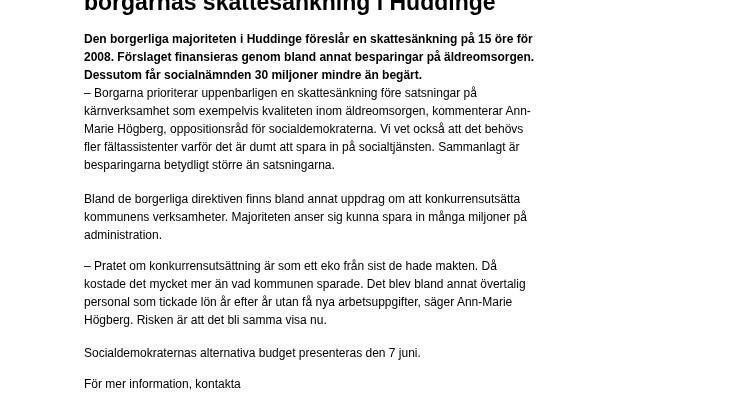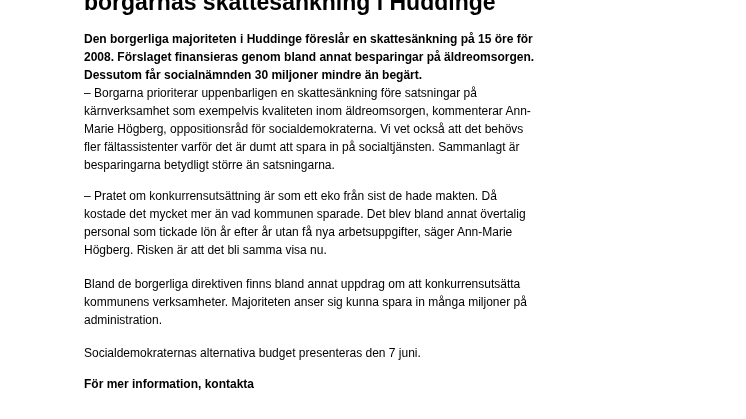--- a/index.html
+++ b/index.html
@@ -39,45 +39,45 @@
   }
   .lead {
     font-weight: bold;
     margin-top: 15px;
   }
   .p1 { }
   .p2 { margin-top: 16px; }
   .p3 { margin-top: 13px; }
   .closing { margin-top: 15px; }
   .contact {
-    font-weight: bold;
+    font-weight: normal;
     margin-top: 13px;
   }
 </style>
 </head>
 <body>
 
 <div class="page">
   <h1 class="headline">borgarnas skattesänkning i Huddinge</h1>
 
   <p class="para lead">Den borgerliga majoriteten i Huddinge föreslår en skattesänkning på 15 öre för
 2008. Förslaget finansieras genom bland annat besparingar på äldreomsorgen.
 Dessutom får socialnämnden 30 miljoner mindre än begärt.</p>
 
   <p class="para p1">– Borgarna prioriterar uppenbarligen en skattesänkning före satsningar på
 kärnverksamhet som exempelvis kvaliteten inom äldreomsorgen, kommenterar Ann-
 Marie Högberg, oppositionsråd för socialdemokraterna. Vi vet också att det behövs
 fler fältassistenter varför det är dumt att spara in på socialtjänsten. Sammanlagt är
 besparingarna betydligt större än satsningarna.</p>
 
+  <p class="para p2">Bland de borgerliga direktiven finns bland annat uppdrag om att konkurrensutsätta
+kommunens verksamheter. Majoriteten anser sig kunna spara in många miljoner på
+administration.</p>
+
   <p class="para p3">– Pratet om konkurrensutsättning är som ett eko från sist de hade makten. Då
 kostade det mycket mer än vad kommunen sparade. Det blev bland annat övertalig
 personal som tickade lön år efter år utan få nya arbetsuppgifter, säger Ann-Marie
 Högberg. Risken är att det bli samma visa nu.</p>
-
-  <p class="para p2">Bland de borgerliga direktiven finns bland annat uppdrag om att konkurrensutsätta
-kommunens verksamheter. Majoriteten anser sig kunna spara in många miljoner på
-administration.</p>
 
   <p class="para closing">Socialdemokraternas alternativa budget presenteras den 7 juni.</p>
 
   <p class="para contact">För mer information, kontakta</p>
 </div>
 
 </body></html>

